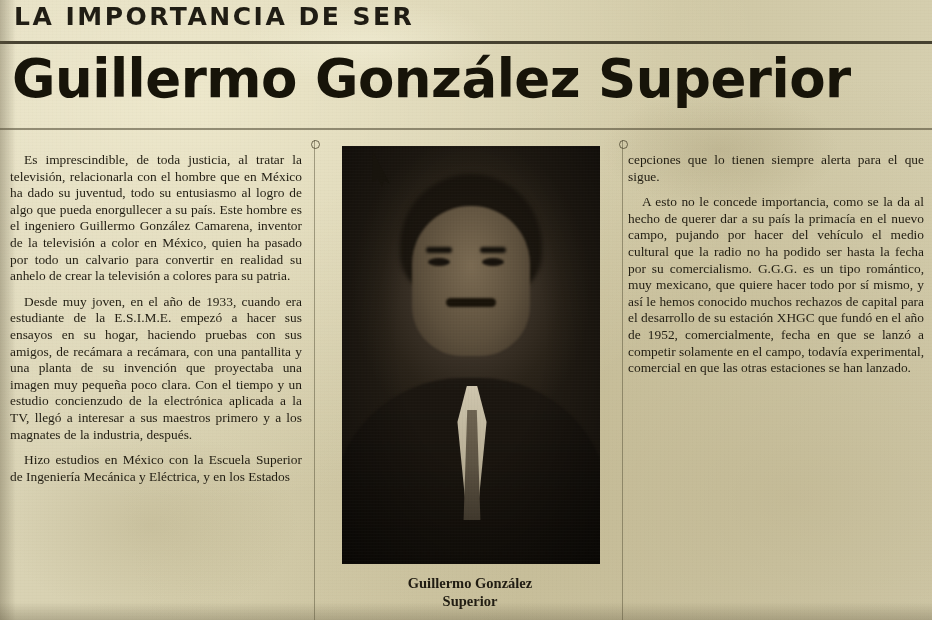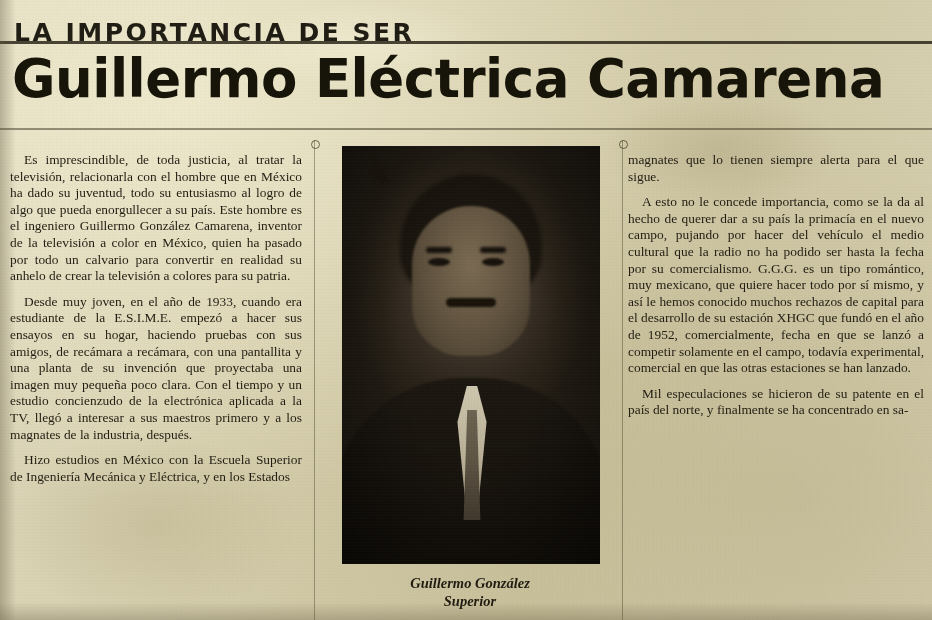--- a/index.html
+++ b/index.html
@@ -40,21 +40,20 @@
   #kicker {
     position: absolute;
     left: 14px;
     top: 2px;
     font-family: "DejaVu Sans", sans-serif;
     font-weight: bold;
     font-size: 25px;
     letter-spacing: 2.5px;
     color: #201d14;
     white-space: nowrap;
-    margin-top: 16px;
   }
   #kicker-rule {
     position: absolute;
     left: 0px;
     top: 41px;
     width: 932px;
     height: 3px;
     background: #2b2719;
     opacity: 0.85;
   }
@@ -225,21 +224,20 @@
     position: absolute;
     left: 0;
     top: 428px;
     width: 280px;
     text-align: center;
     font-family: "Liberation Serif", serif;
     font-weight: bold;
     font-size: 14.5px;
     line-height: 18px;
     color: #201c12;
-    font-style: italic;
   }
   
   .stain {
     position: absolute;
     border-radius: 50%;
     pointer-events: none;
   }
   #stain1 { left: 600px; top: 90px; width: 240px; height: 120px; background: radial-gradient(ellipse, rgba(150,138,100,0.28), rgba(150,138,100,0) 70%); }
   #stain2 { left: 0px; top: 430px; width: 300px; height: 190px; background: radial-gradient(ellipse, rgba(160,148,108,0.25), rgba(160,148,108,0) 70%); }
   #stain3 { left: 240px; top: 0px; width: 260px; height: 90px; background: radial-gradient(ellipse, rgba(255,252,232,0.35), rgba(255,252,232,0) 70%); }
@@ -257,21 +255,21 @@
 
   <div id="paper-texture"></div>
   <div id="grain"></div>
   <div class="stain" id="stain3"></div>
   <div class="stain" id="stain1"></div>
   <div class="stain" id="stain2"></div>
 
   <div id="kicker">LA IMPORTANCIA DE SER</div>
   <div id="kicker-rule"></div>
 
-  <div id="headline">Guillermo Eléctrica Camarena</div>
+  <div id="headline">Guillermo González Superior</div>
   <div id="headline-rule"></div>
 
   <div class="col-rule" style="left:314px;"></div>
   <div class="col-rule-dot" style="left:311px; top:140px;"></div>
   <div class="col-rule" style="left:622px;"></div>
   <div class="col-rule-dot" style="left:619px; top:140px;"></div>
 
   <div class="column" id="col-left">
     <p>Es imprescindible, de toda justicia, al tratar la televisión, relacionarla con el hombre que en México ha dado su juventud, todo su entusiasmo al logro de algo que pueda enorgullecer a su país. Este hombre es el ingeniero Guillermo González Camarena, inventor de la televisión a color en México, quien ha pasado por todo un calvario para convertir en realidad su anhelo de crear la televisión a colores para su patria.</p>
     <p>Desde muy joven, en el año de 1933, cuando era estudiante de la E.S.I.M.E. empezó a hacer sus ensayos en su hogar, haciendo pruebas con sus amigos, de recámara a recámara, con una pantallita y una planta de su invención que proyectaba una imagen muy pequeña poco clara. Con el tiempo y un estudio concienzudo de la electrónica aplicada a la TV, llegó a interesar a sus maestros primero y a los magnates de la industria, después.</p>
@@ -296,20 +294,19 @@
     <svg id="photo-pointer" viewBox="0 0 26 38">
       <path d="M3 2 L20 34 L14 30 L12 37 L8 29 L2 32 Z" fill="#18140d"></path>
     </svg>
     <div id="photo-caption">
       <div>Guillermo González</div>
       <div>Superior</div>
     </div>
   </div>
 
   <div class="column" id="col-right">
-    <p style="text-indent:0;">magnates que lo tienen siempre alerta para el que sigue.</p>
+    <p style="text-indent:0;">cepciones que lo tienen siempre alerta para el que sigue.</p>
     <p>A esto no le concede importancia, como se la da al hecho de querer dar a su país la primacía en el nuevo campo, pujando por hacer del vehículo el medio cultural que la radio no ha podido ser hasta la fecha por su comercialismo. G.G.G. es un tipo romántico, muy mexicano, que quiere hacer todo por sí mismo, y así le hemos conocido muchos rechazos de capital para el desarrollo de su estación XHGC que fundó en el año de 1952, comercialmente, fecha en que se lanzó a competir solamente en el campo, todavía experimental, comercial en que las otras estaciones se han lanzado.</p>
-    <p>Mil especulaciones se hicieron de su patente en el país del norte, y finalmente se ha concentrado en sa-</p>
   </div>
 
   <div class="edge-shadow" id="edge-left"></div>
   <div class="edge-shadow" id="edge-bottom"></div>
 </div>
 
 </body></html>

